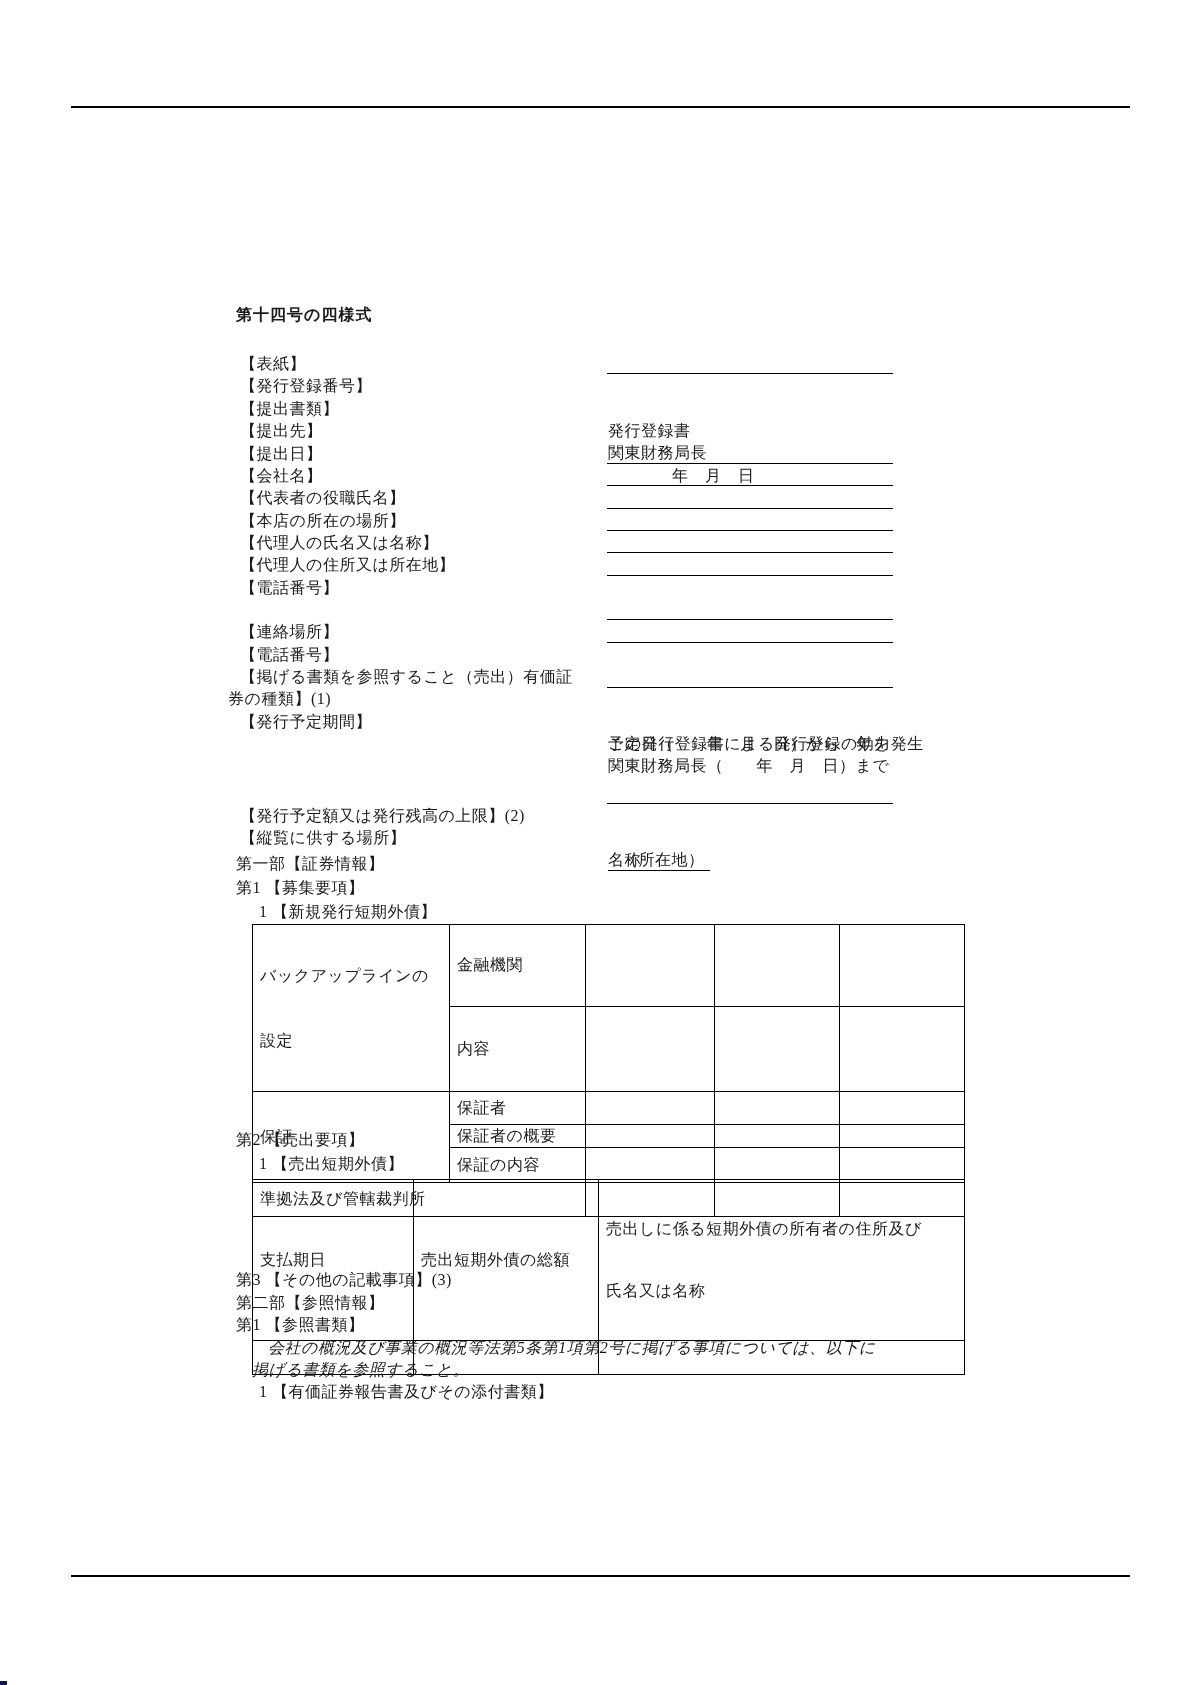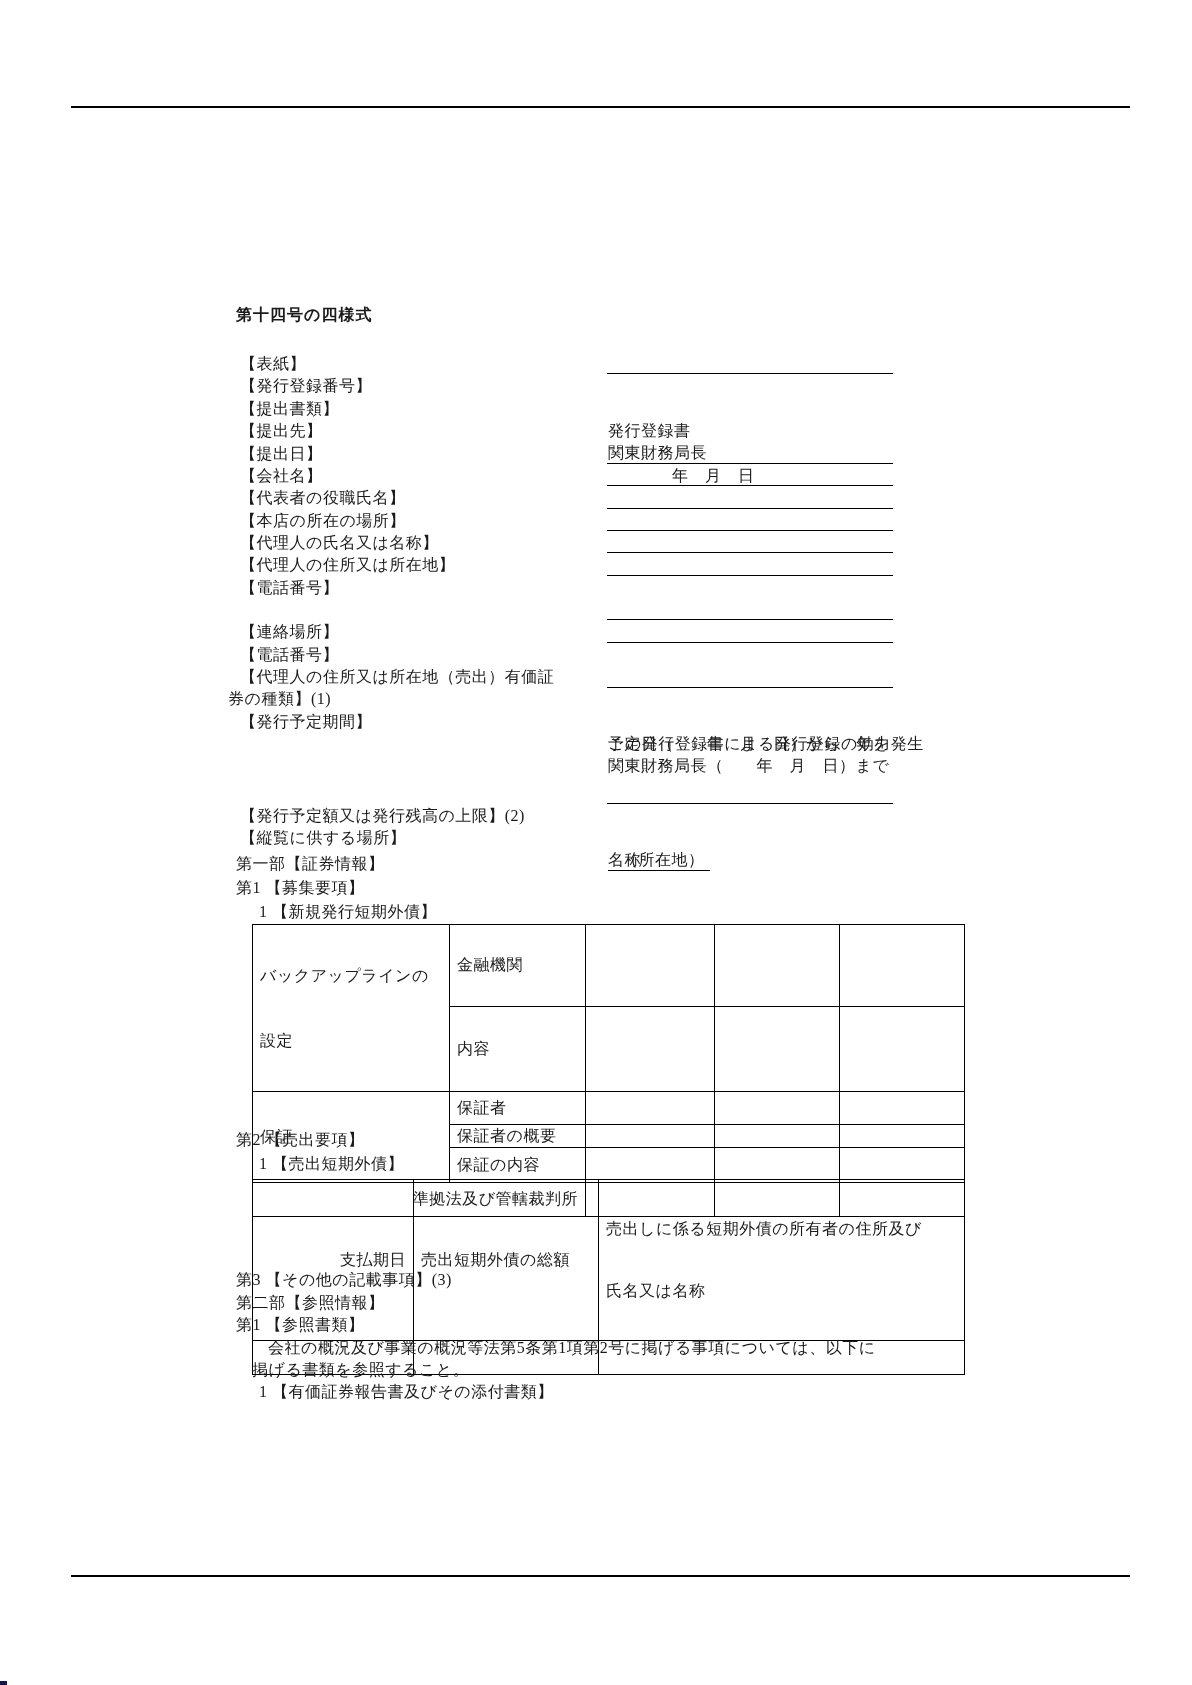--- a/index.html
+++ b/index.html
@@ -17,28 +17,28 @@
   .row{position:absolute;left:0;top:0;width:100%;height:22px;line-height:22px;white-space:pre;padding-left:8px;}
   .lbl{position:absolute;left:240px;}
   .lbl-cont{position:absolute;left:228px;}
   .val{position:absolute;left:608px;font-family:Liberation Serif, serif;}
   .val-date{position:absolute;left:672px;}
   .blank{position:absolute;left:607px;top:20px;width:286px;height:1px;background:#000;}
   .free-line{position:absolute;left:607px;width:286px;height:1px;background:#000;}
   .heading{position:absolute;left:236px;height:22px;line-height:22px;white-space:pre;}
   .heading.subitem{left:259px;}
   .form-title{font-weight:bold;font-family:"Liberation Sans","DejaVu Sans",sans-serif;letter-spacing:1px;}
-  .para{position:absolute;height:22px;line-height:22px;white-space:pre;}
+  .para{position:absolute;height:22px;line-height:22px;white-space:pre;font-style:italic;}
   .uline{display:inline-block;line-height:20px;border-bottom:1px solid #000;}
   .u-name{padding-right:8px;}
   .u-loc{padding:0 5px;}
   table.tbl{position:absolute;border-collapse:collapse;table-layout:fixed;}
   .tbl td{border:1.5px solid #000;padding:0 7px;vertical-align:middle;overflow:hidden;white-space:pre;}
   .cell-2line div{line-height:29px;}
-  .c-center{text-align:right;font-family:Liberation Mono, monospace;}
+  .c-center{text-align:left;font-family:Liberation Mono, monospace;}
   .t2 .hdr-row td{height:55px;}
   .t2 .hdr-row .c3 div{line-height:26px;}
   .corner-mark{position:absolute;left:0;top:1681px;width:7px;height:4px;background:#15154a;}
 </style>
 </head>
 <body>
 
 <div class="page">
 
   <div class="rule" style="top:106px"></div>
@@ -104,21 +104,21 @@
     <span class="lbl">【連絡場所】</span>
     <span class="blank"></span>
   </div>
 
   <div class="row" style="top:622px">
     <span class="lbl">【電話番号】</span>
     <span class="blank"></span>
   </div>
 
   <div class="row" style="top:644px">
-    <span class="lbl">【代理人の住所又は所在地（売出）有価証</span>
+    <span class="lbl">【掲げる書類を参照すること（売出）有価証</span>
   </div>
   <div class="row" style="top:666px">
     <span class="lbl-cont">券の種類】(1)</span>
   </div>
   <div class="free-line" style="top:687px"></div>
 
   <div class="row" style="top:689px">
     <span class="lbl">【発行予定期間】</span>
     <span class="val">この発行登録書による発行登録の効力発生</span>
   </div>

